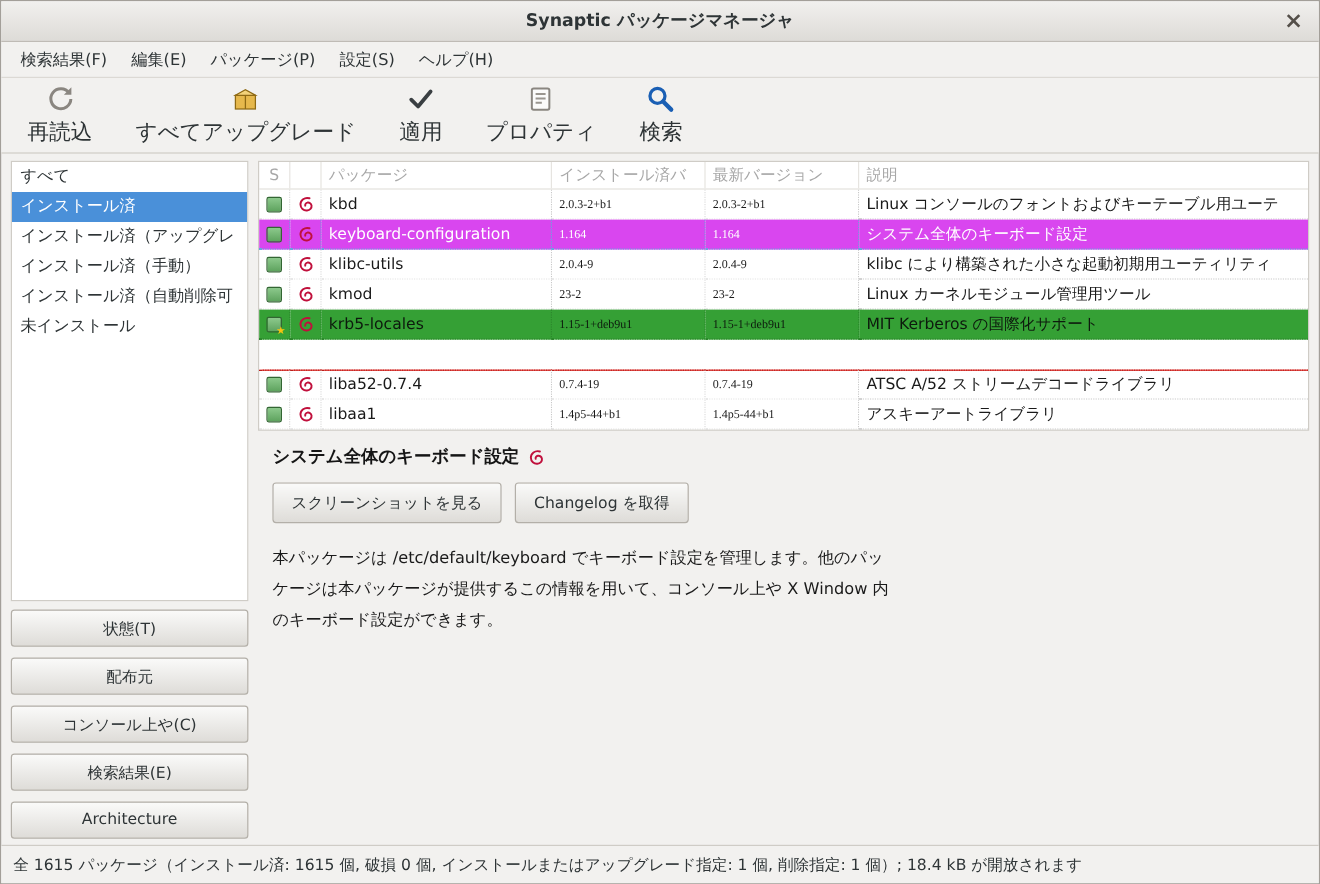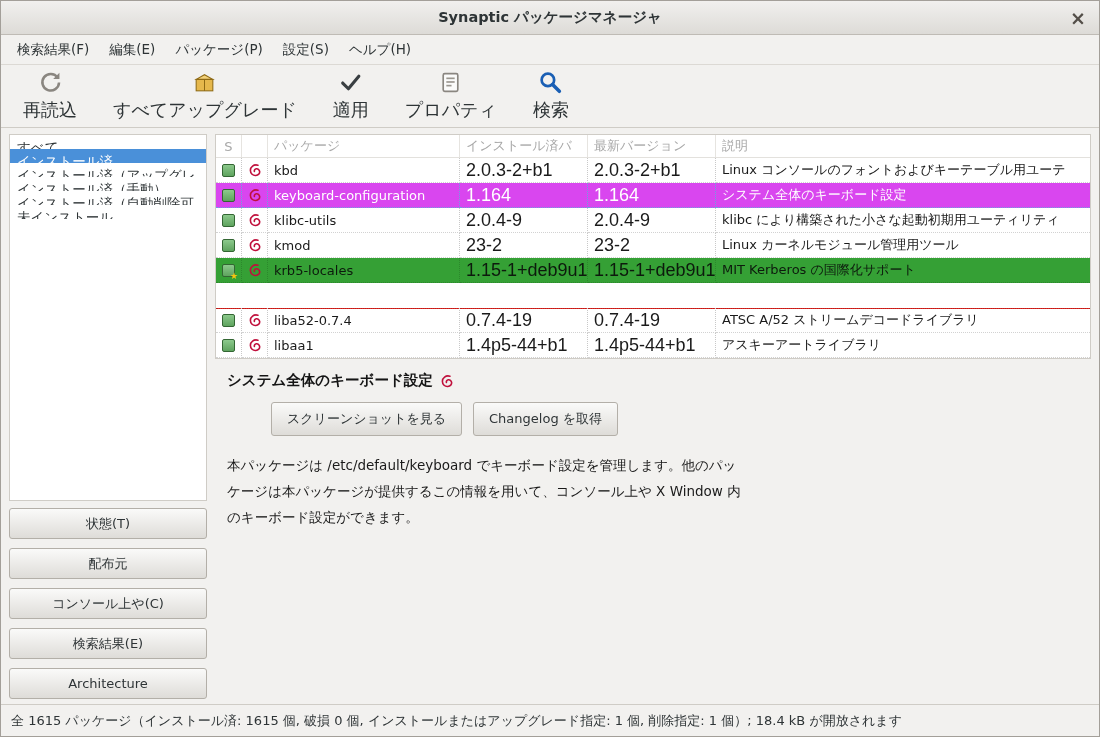--- a/index.html
+++ b/index.html
@@ -31,21 +31,21 @@
           font-family:inherit; padding:2px 4px; }
   .ticon svg { width:25px; height:25px; display:block; }
 
   
   .main { flex:1 1 auto; min-height:0; display:flex; gap:8px; padding:6px 8px 5px; }
 
   
   .sidebar { width:198px; flex:0 0 198px; display:flex; flex-direction:column; }
   .filter-list { flex:1 1 auto; background:#ffffff; border:1px solid #cfccc6;
                  margin-bottom:7px; overflow:hidden; }
-  .filter-item { height:14px; line-height:25px; padding:0 7px; font-size:13.5px;
+  .filter-item { height:25px; line-height:25px; padding:0 7px; font-size:13.5px;
                  color:#2e3436; white-space:nowrap; overflow:hidden; }
   .filter-item.selected { background:#4a90d9; color:#ffffff; }
   .sidebar-buttons { display:flex; flex-direction:column; gap:9px; }
   .gtk-btn { height:31px; background:linear-gradient(#fafaf9,#dedcd8);
              border:1px solid #b3afa8; border-radius:3px; font-size:13px;
              color:#2e3436; font-family:inherit; }
 
   
   .content { flex:1 1 auto; min-width:0; display:flex; flex-direction:column; }
 
@@ -55,21 +55,21 @@
            color:#a8a8a8; border-right:1px solid #e6e4e0; white-space:nowrap; overflow:hidden; }
   .trow { display:flex; height:25px; }
   .cell { display:flex; align-items:center; padding:0 6px; font-size:13px; color:#1a1a1a;
           border-right:1px dotted #c8c8c8; border-bottom:1px dotted #d2d2d2;
           white-space:nowrap; overflow:hidden; }
   .w-s { width:26px; flex:0 0 26px; justify-content:center; padding:0; }
   .w-swirl { width:26px; flex:0 0 26px; justify-content:center; padding:0; }
   .w-pkg { width:192px; flex:0 0 192px; }
   .w-ver { width:128px; flex:0 0 128px; }
   .w-desc { flex:1 1 auto; border-right:none; }
-  .mono { font-family:Liberation Sans, sans-serif; font-size:18px; }
+  .mono { font-family:Liberation Serif, serif; font-size:10px; }
 
   .trow.selected .cell { background:#d946ef; color:#ffffff;
                          border-right-color:#6aa3de; border-bottom-color:#6aa3de; }
   .trow.green .cell { background:#35a035; color:#0d1a0d;
                       border-right-color:#2c882c; border-bottom-color:#2c882c; }
   .trow.red .cell { background:#df2622; color:#220505;
                     border-right-color:#bb1e1a; border-bottom-color:#bb1e1a;margin-top:25px; }
 
   
   .st { position:relative; width:13px; height:13px; border-radius:2px; display:inline-block; }
@@ -79,21 +79,21 @@
   .st.remove { background:linear-gradient(#ef8a80,#d95448); border:1px solid #8c1f14; }
   .st.remove::after { content:"×"; position:absolute; left:1.5px; top:-3.5px;
                       font-size:13px; font-weight:bold; color:#7e0c02; }
 
   .swirl { width:14px; height:14px; display:block; }
 
   
   .details { flex:1 1 auto; padding:12px 12px 0; overflow:hidden; }
   .details-title-row { display:flex; align-items:center; gap:7px;
                        font-weight:bold; font-size:14.5px; color:#151515; margin-bottom:12px; }
-  .details-buttons { display:flex; gap:11px; margin-bottom:16px;margin-left:44px; }
+  .details-buttons { display:flex; gap:11px; margin-bottom:16px; }
   .details-buttons .gtk-btn { height:auto; padding:7px 15px; }
   .details-desc { font-size:13.5px; line-height:26px; color:#1a1a1a; white-space:pre-line; }
 
   
   .statusbar { height:32px; flex:0 0 32px; border-top:1px solid #cfccc6;
                display:flex; align-items:center; padding:0 10px;
                font-size:13px; color:#2e3436; background:#f2f1ef; }
 </style>
 </head>
 <body>

